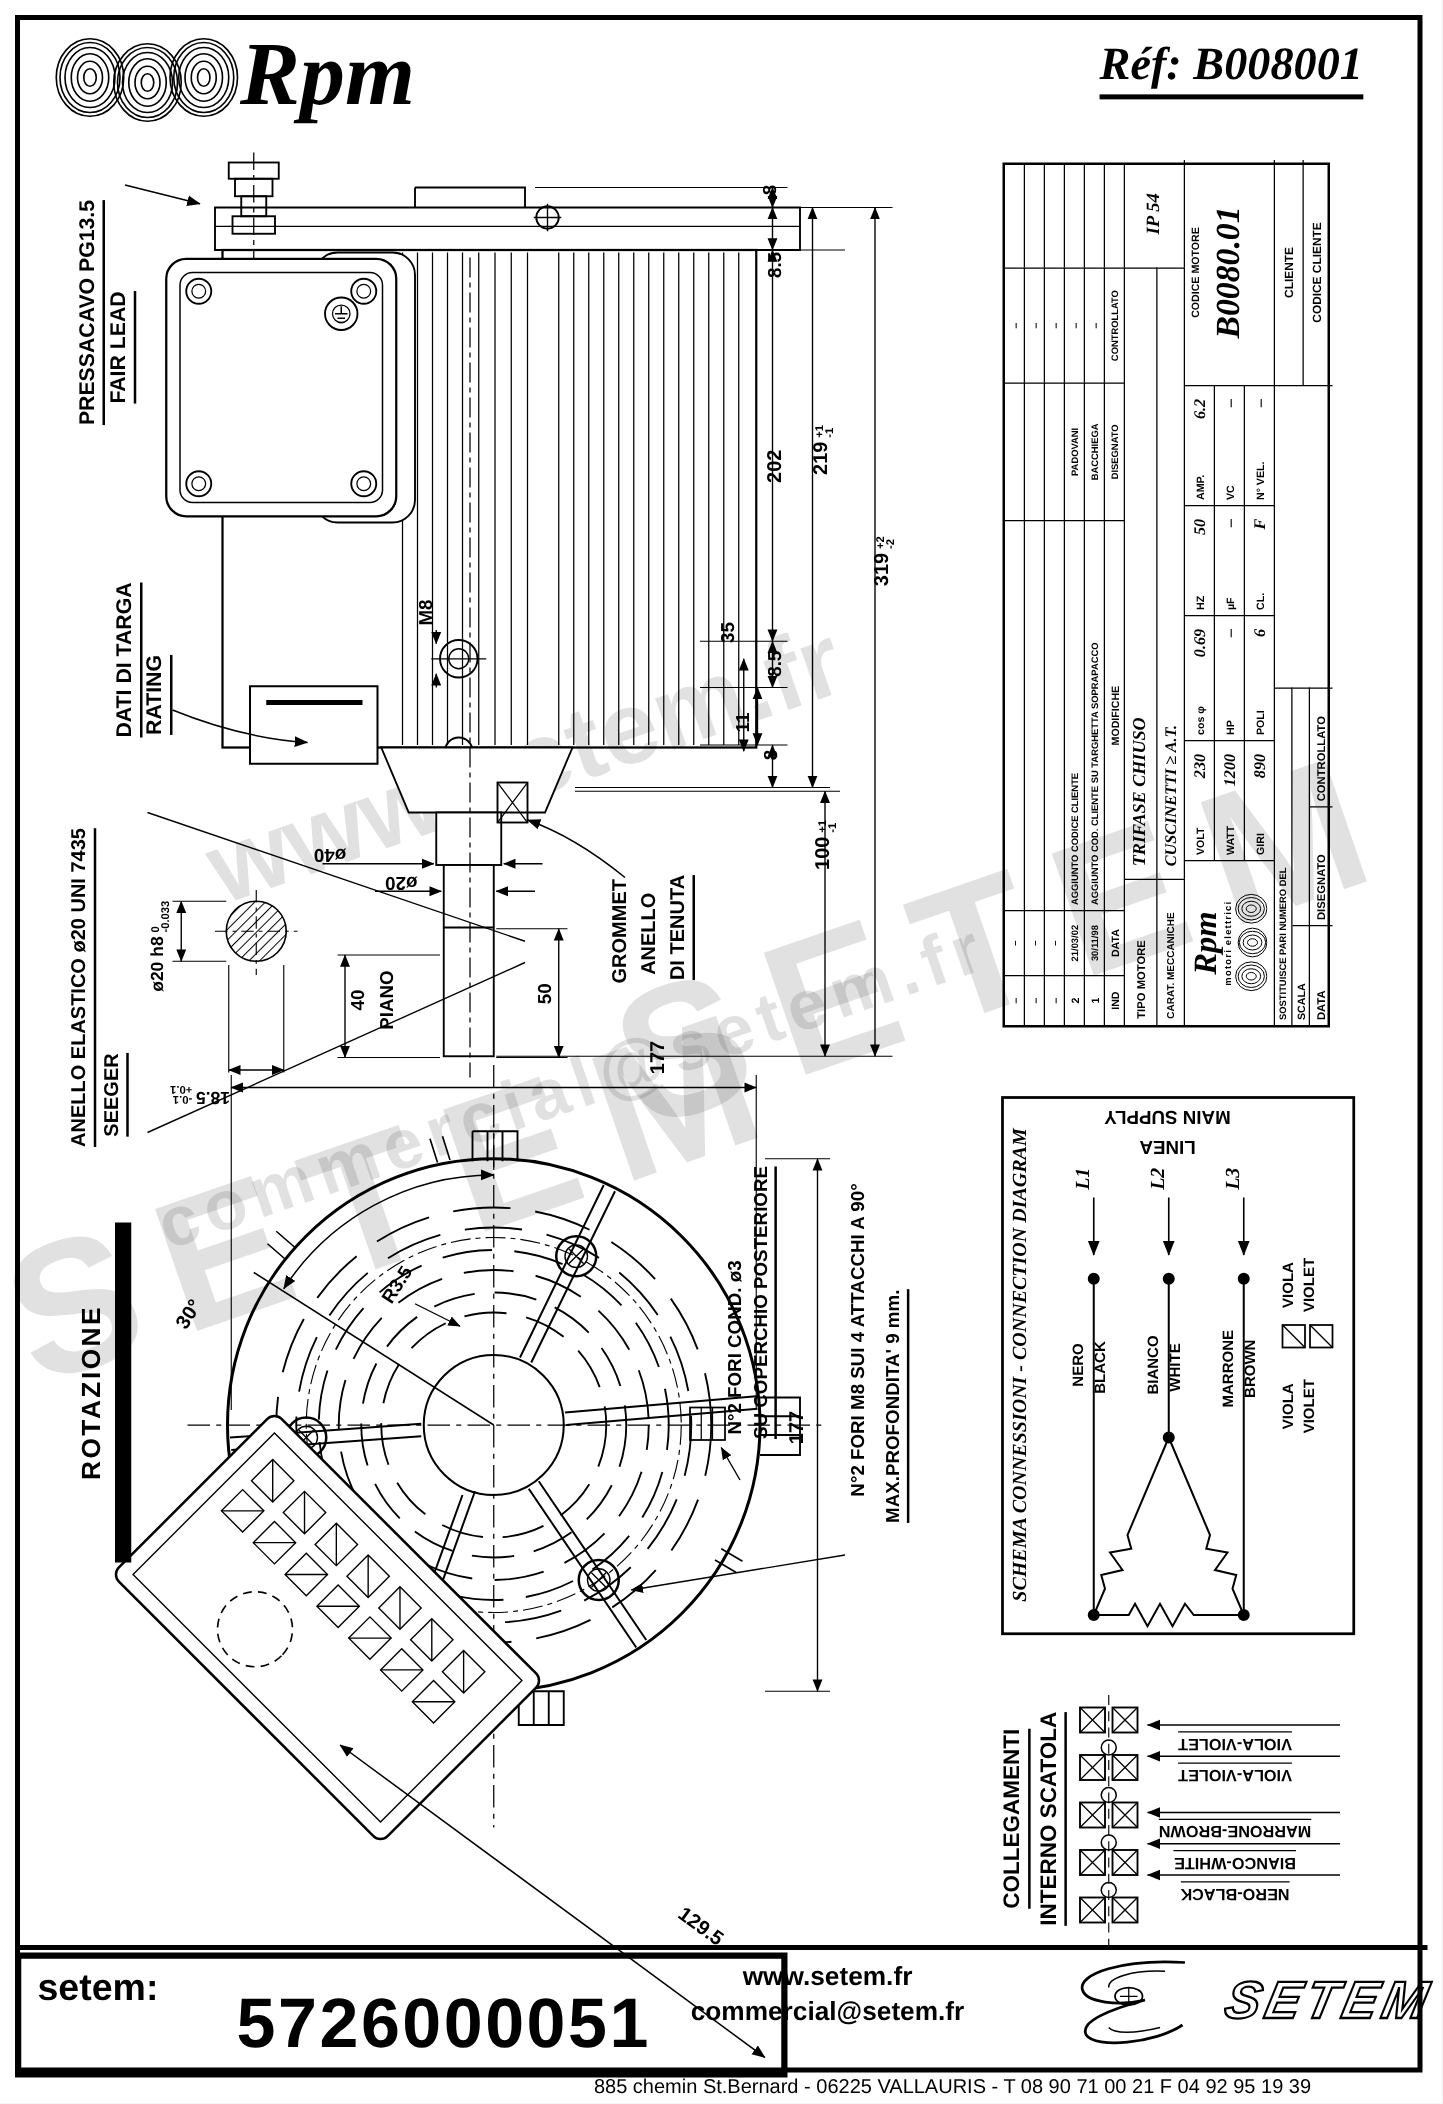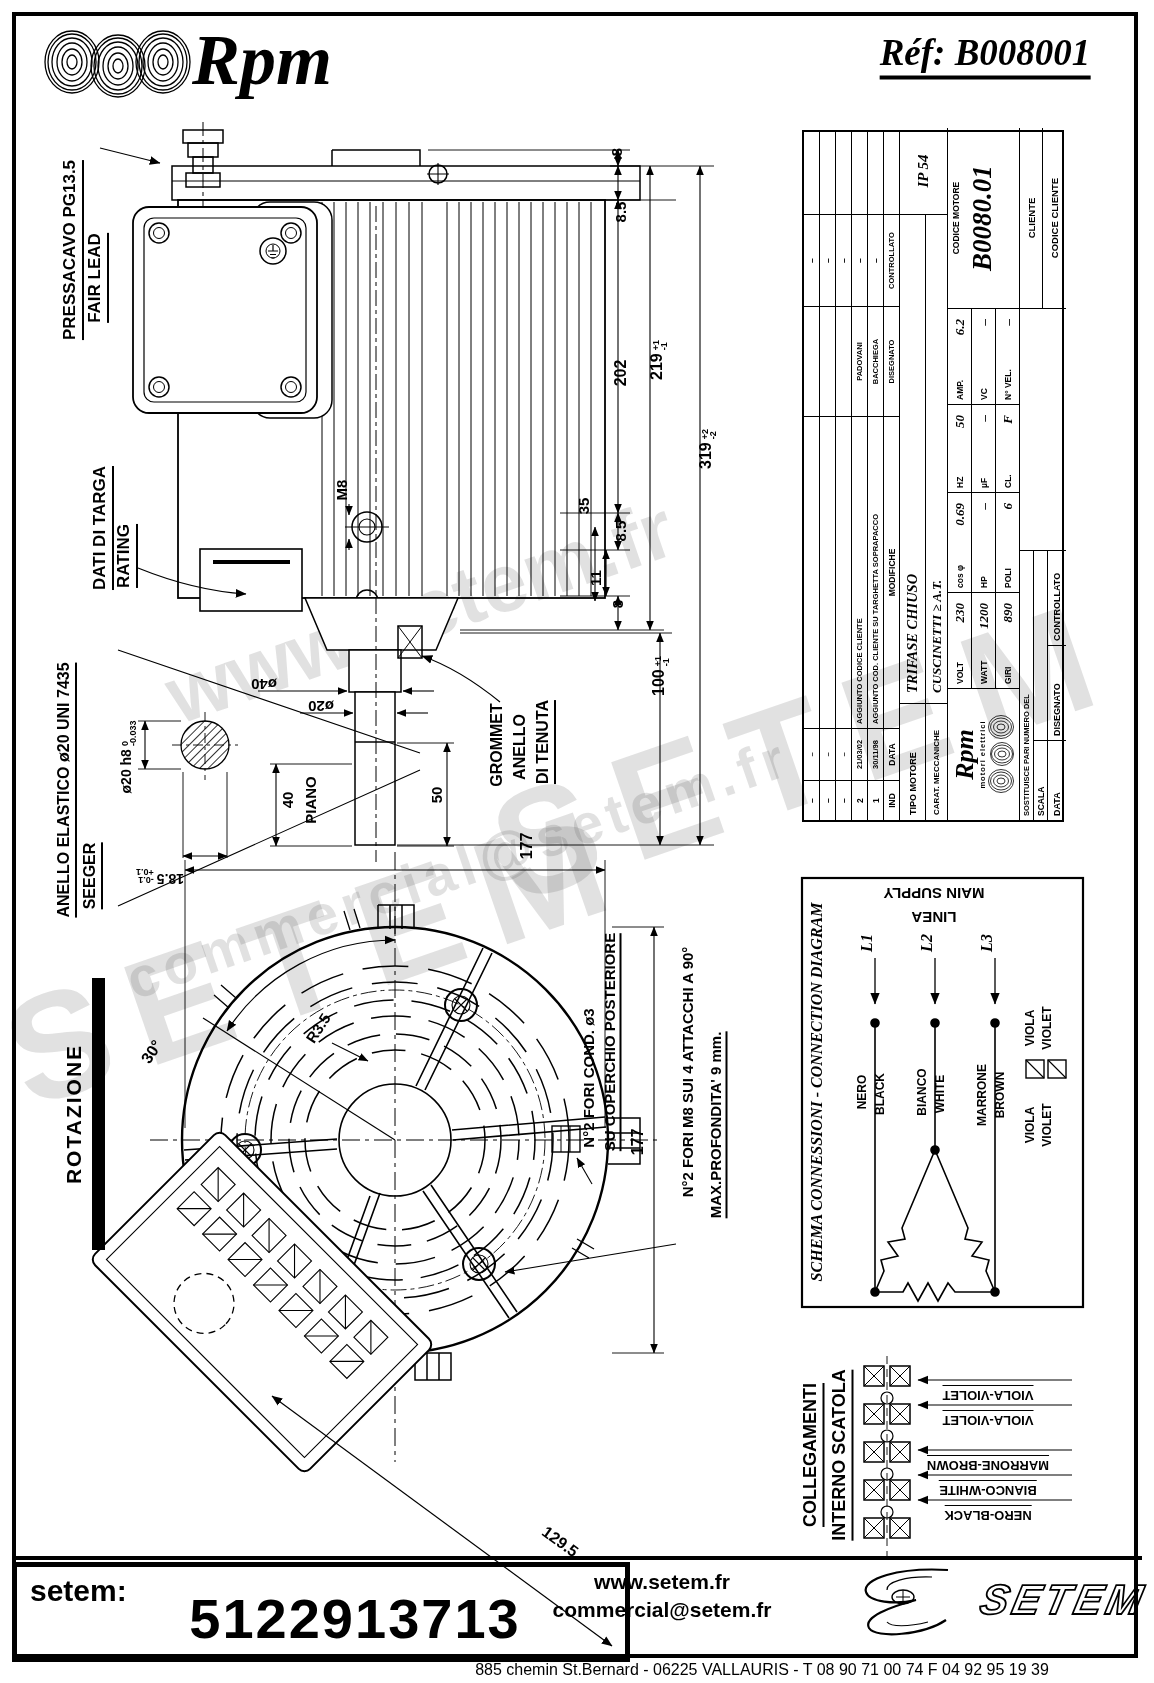--- a/index.html
+++ b/index.html
@@ -533,18 +533,18 @@
   <div class="t r90 ul" style="left:812px;top:1455px;font-size:18px;">COLLEGAMENTI</div>
   <div class="t r90 ul" style="left:841px;top:1455px;font-size:18px;">INTERNO SCATOLA</div>
   <div class="t r180 ul" style="left:988px;top:1394px;font-size:13px;border-bottom-width:1.5px;">VIOLA-VIOLET</div>
   <div class="t r180 ul" style="left:988px;top:1419px;font-size:13px;border-bottom-width:1.5px;">VIOLA-VIOLET</div>
   <div class="t r180 ul" style="left:988px;top:1464px;font-size:13px;border-bottom-width:1.5px;">MARRONE-BROWN</div>
   <div class="t r180 ul" style="left:988px;top:1489px;font-size:13px;border-bottom-width:1.5px;">BIANCO-WHITE</div>
   <div class="t r180 ul" style="left:988px;top:1514px;font-size:13px;border-bottom-width:1.5px;">NERO-BLACK</div>
 
   <div style="position:absolute;left:12px;top:1562px;width:618px;height:100px;border:5px solid #000;box-sizing:border-box;z-index:2;"></div>
   <div class="t" style="left:30px;top:1574px;font-size:30px;">setem:</div>
-  <div class="t ctr" style="left:355px;top:1618px;font-size:56px;letter-spacing:2px;">5122913713</div>
+  <div class="t ctr" style="left:355px;top:1618px;font-size:56px;letter-spacing:2px;">5726000051</div>
   <div class="t ctr" style="left:662px;top:1582px;font-size:21px;">www.setem.fr</div>
   <div class="t ctr" style="left:662px;top:1610px;font-size:21px;">commercial@setem.fr</div>
-  <div class="t ctr" style="left:762px;top:1670px;font-size:16px;font-weight:normal;">885 chemin St.Bernard  -  06225 VALLAURIS  -  T 08 90 71 00 74   F 04 92 95 19 39</div>
+  <div class="t ctr" style="left:762px;top:1670px;font-size:16px;font-weight:normal;">885 chemin St.Bernard  -  06225 VALLAURIS  -  T 08 90 71 00 21   F 04 92 95 19 39</div>
 
 </div>
 
 </body></html>

